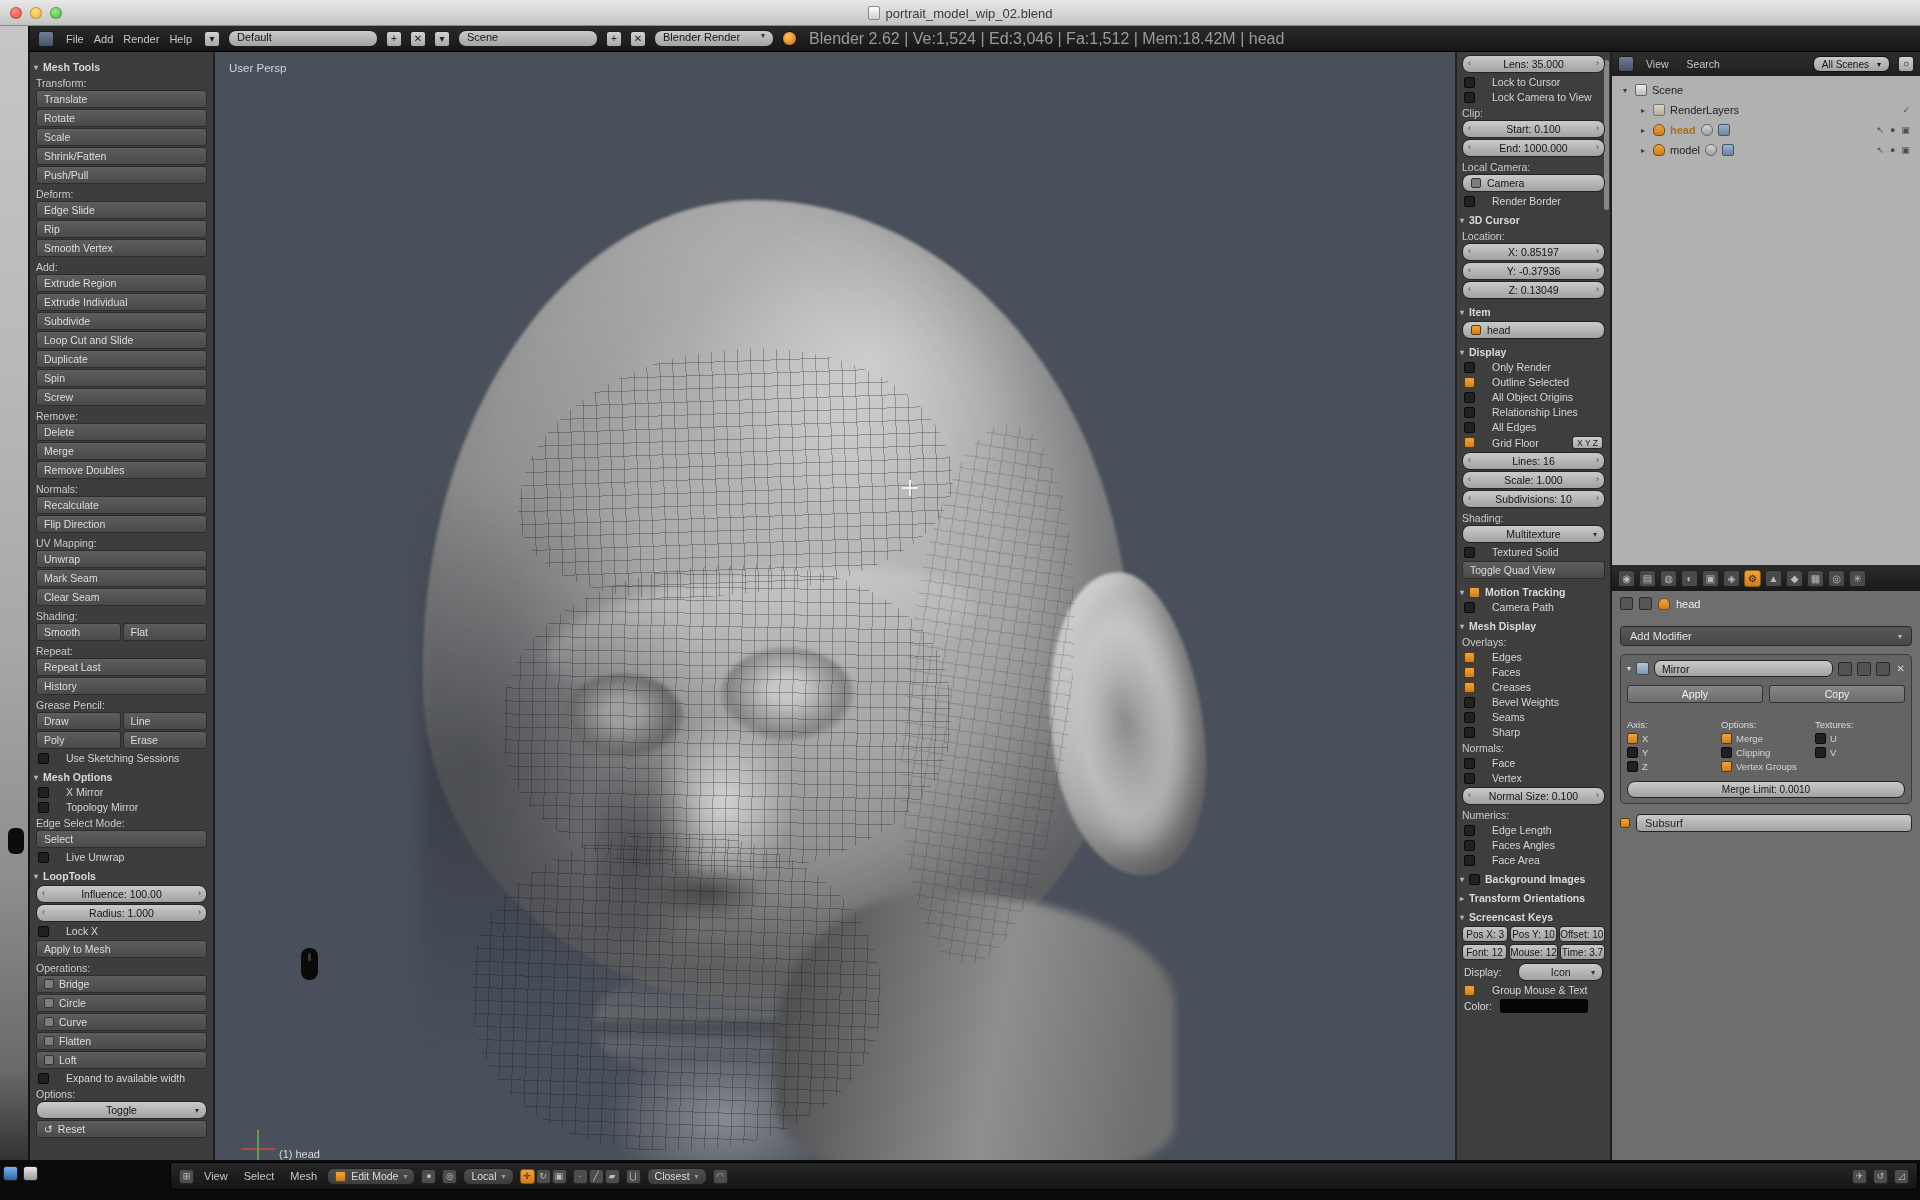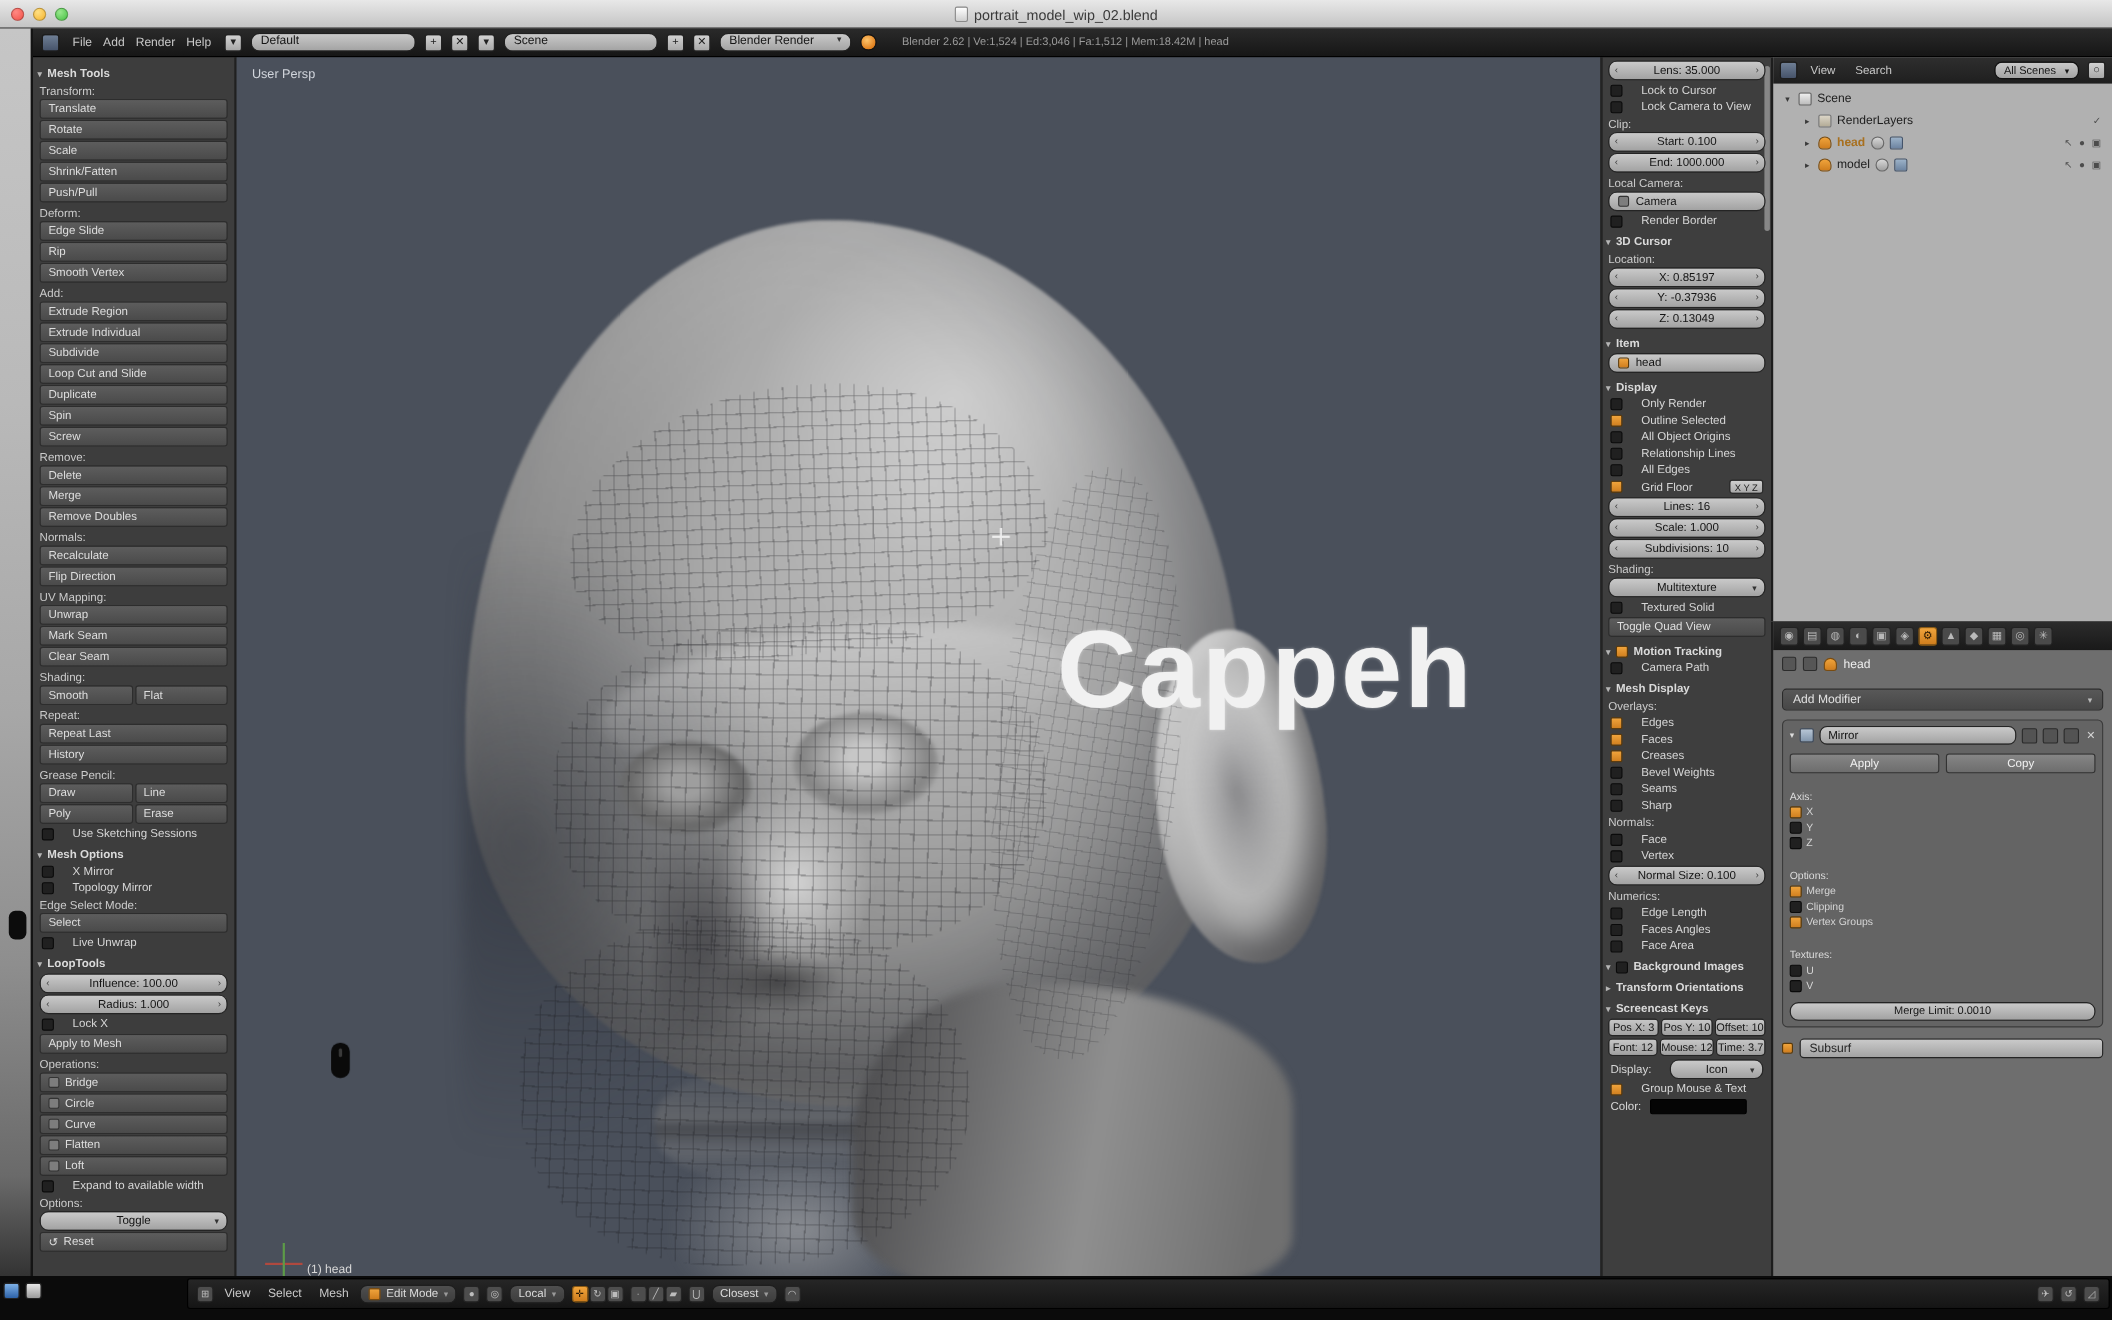--- a/index.html
+++ b/index.html
@@ -28,21 +28,21 @@
   .hmenu{color:#c9c9c9;font-size:11px;padding:0 4px;}
   .hchip{width:16px;height:16px;background:linear-gradient(#6f7f95,#46536a);
     border:1px solid #1c1c1c;border-radius:3px;}
   .lfield{height:17px;background:linear-gradient(#c9c9c9,#a3a3a3);color:#161616;
     border:1px solid #1f1f1f;border-radius:8px;font-size:11px;display:flex;
     padding:0 8px;gap:6px;}
   .lfield .dd{margin-left:auto;font-size:8px;color:#333;}
   .sqbtn{width:16px;height:16px;background:linear-gradient(#d2d2d2,#a8a8a8);
     border:1px solid #222;border-radius:3px;color:#222;font-size:10px;line-height:14px;
     text-align:center;}
-  #stats{color:#9b9b9b;font-size:10px;margin-left:15px;white-space:nowrap;}
+  #stats{color:#9b9b9b;font-size:16px;margin-left:4px;white-space:nowrap;}
   .blogo{width:15px;height:15px;border-radius:50%;
     background:radial-gradient(circle at 40% 35%,#ffc46a,#e07f1e 70%);border:1px solid #111;}
 
   
   #leftstrip{position:absolute;left:0;top:26px;width:30px;height:1134px;
     background:linear-gradient(180deg,#c6c6c6 0%,#b9b9b9 30%,#a7a7a7 55%,#8e8e8e 75%,#6a6a6a 92%,#333 100%);
     border-right:2px solid #141414;}
   #leftstrip .blob{position:absolute;left:8px;top:802px;width:16px;height:26px;
     background:#0c0c0c;border-radius:6px;}
 
@@ -202,21 +202,21 @@
   .modhead .tri{font-size:8px;color:#ddd;}
   .modicon{width:13px;height:13px;border-radius:2px;background:linear-gradient(#b8c6d6,#8296ac);border:1px solid #3f4c5e;}
   .modname{flex:1;height:17px;background:linear-gradient(#cacaca,#a2a2a2);border:1px solid #242424;
     border-radius:7px;color:#141414;font-size:10.5px;display:flex;align-items:center;padding:0 7px;}
   .modtgl{width:14px;height:14px;border-radius:2px;background:#535353;border:1px solid #2a2a2a;}
   .modx{color:#d3d3d3;font-size:10px;margin-left:2px;}
   .applyrow{display:flex;gap:6px;margin:8px 0 6px 0;}
   .applyrow .abtn{flex:1;height:18px;background:linear-gradient(#868686,#6d6d6d);
     border:1px solid #333;border-radius:3px;color:#f0f0f0;font-size:10.5px;display:flex;
     align-items:center;justify-content:center;}
-  .modcols{display:flex;gap:16px;margin-top:16px;flex-direction:column;}
+  .modcols{display:flex;gap:4px;margin-top:16px;}
   .modcol{flex:1;}
   .modcol .clabel{color:#dcdcdc;font-size:9.5px;margin-bottom:3px;}
   .modcol .s-check{margin:3px 0;font-size:9.5px;gap:4px;}
   .mslider{height:17px;margin-top:6px;background:linear-gradient(#cacaca,#a2a2a2);
     border:1px solid #242424;border-radius:8px;color:#141414;font-size:10px;display:flex;
     align-items:center;justify-content:center;}
   .modcollapsed{display:flex;align-items:center;gap:6px;margin:10px 8px;}
   .modcollapsed .bar{flex:1;height:18px;background:linear-gradient(#cacaca,#a2a2a2);
     border:1px solid #242424;border-radius:4px;color:#262626;font-size:11px;display:flex;
     align-items:center;padding:0 8px;}
@@ -437,21 +437,20 @@
     <div class="wire w4"></div>
   </div>
   <div id="view-label">User Persp</div>
   <div class="axis">
       <span class="x"></span>
       <span class="y"></span>
     </div>
   <div id="object-info">(1) head</div>
   <div id="mouse-pill"></div>
   <div id="cursor-cross"></div>
-  <div id="watermark">Cappeh</div>
 </div>
 
 <div id="sidebar">
   <span class="sb"></span>
 <div class="s-slider">
       <span class="arr l">‹</span>
       <span>Lens: 35.000</span>
       <span class="arr r">›</span>
     </div>
     <div class="s-check">

